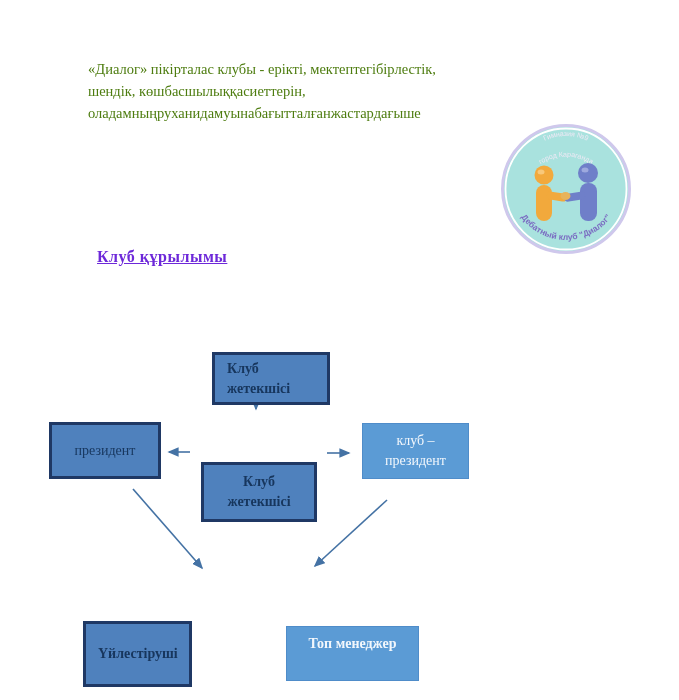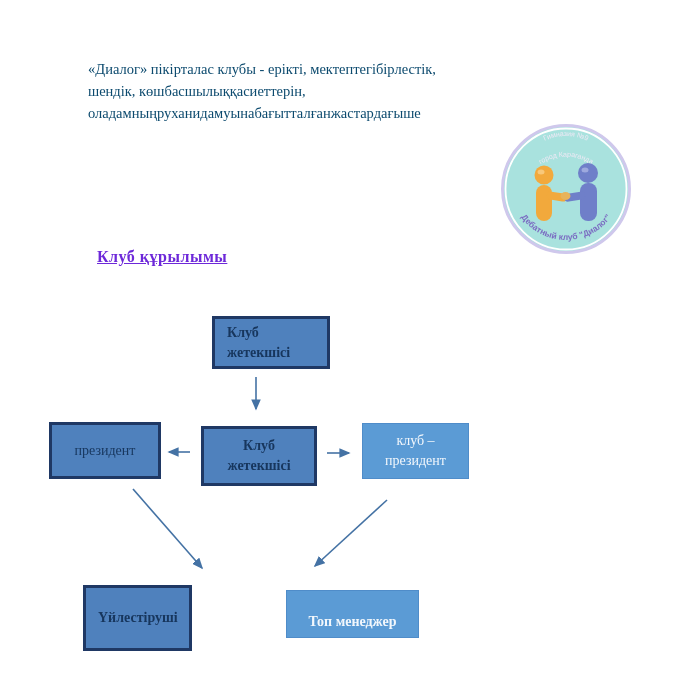--- a/index.html
+++ b/index.html
@@ -14,21 +14,21 @@
   }
 
   
   .intro {
     position: absolute;
     left: 88px;
     top: 58px;
     width: 412px;
     font-size: 14.5px;
     line-height: 22px;
-    color: #0c4a6e;
+    color: #4d7c0f;
   }
 
   
   .logo-wrap {
     position: absolute;
     left: 499px;
     top: 122px;
     width: 134px;
     height: 134px;
   }
@@ -58,31 +58,31 @@
   .box-dark {
     background: #4f81bd;
     border: 3px solid #1f3864;
     color: #17365d;
   }
   .box-light {
     background: #5b9bd5;
     border: 1px solid #4f8cc9;
     color: #f2f7fc;
   }
-  .bold { font-weight: bold; }
+  .bold { font-weight: bold; margin-top: 36px; }
   .align-left { align-items: flex-start; padding-left: 12px; }
   .align-center { align-items: center; text-align: center; }
 
   .node-leader  { left: 212px; top: 316px; width: 118px; height: 53px; }
   .node-president { left: 49px; top: 422px; width: 112px; height: 57px; }
   .node-members { left: 201px; top: 426px; width: 116px; height: 60px; }
   .node-vice    { left: 362px; top: 423px; width: 107px; height: 56px; }
   .node-coordinator { left: 83px; top: 585px; width: 109px; height: 66px; }
-  .node-manager { left: 286px; top: 590px; width: 133px; height: 48px;
-                  justify-content: flex-start; padding-top: 21px; }
+  .node-manager { left: 286px; top: 590px; width: 133px; height: 55px;
+                  justify-content: flex-start; padding-top: 7px; }
 
   .arrows {
     position: absolute;
     left: 0; top: 0;
     width: 679px; height: 700px;
     pointer-events: none;
   }
 </style>
 </head>
 <body>

